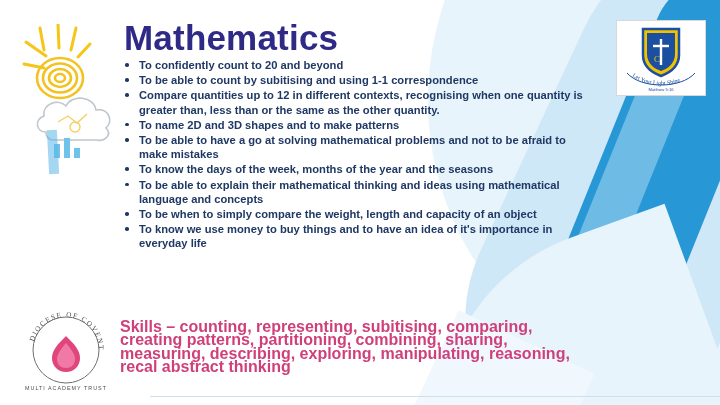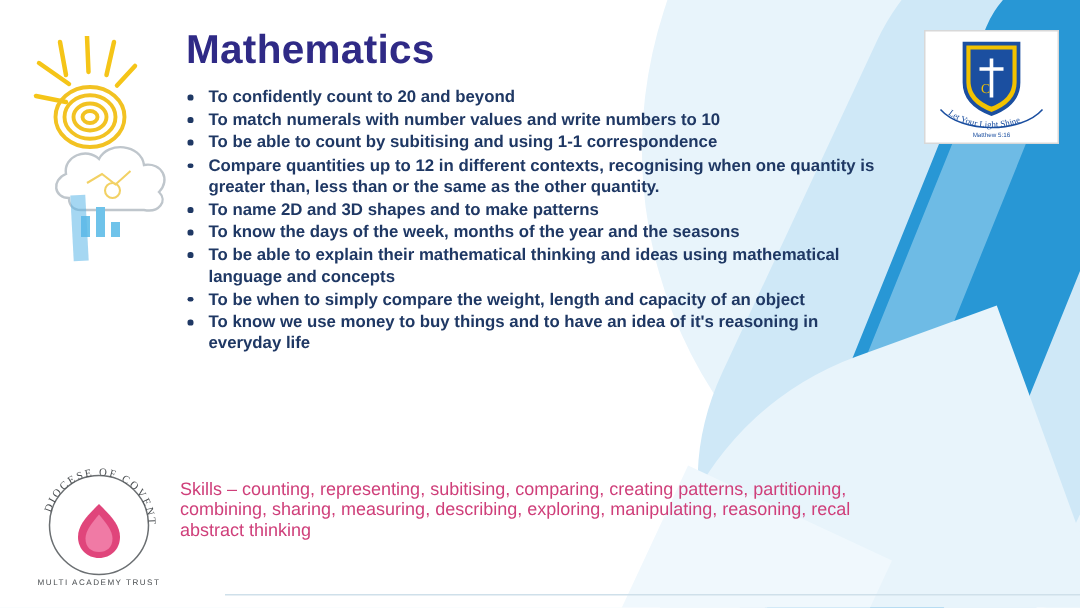--- a/index.html
+++ b/index.html
@@ -91,21 +91,21 @@
     right: 14px; top: 20px;
     width: 88px; height: 74px;
     background: #ffffff;
     border: 1px solid #d8d8d8;
   }
 
   
   .title {
     position: absolute;
     left: 124px; top: 18px;
-    font-size: 27px;
+    font-size: 35px;
     font-weight: bold;
     color: #2f2a86;
     letter-spacing: .2px;
   }
   .bullets {
     position: absolute;
     left: 120px; top: 58px;
     width: 470px;
   }
   .bullet {
@@ -122,24 +122,24 @@
     position: absolute;
     left: 5px; top: 5px;
     width: 3.5px; height: 3.5px;
     background: #1f3864;
     border-radius: 50%;
   }
   .skills {
     position: absolute;
     left: 120px; top: 320px;
     width: 470px;
-    font-size: 12px;
+    font-size: 16px;
     line-height: 13.4px;
     color: #cf3f7a;
-    font-weight: normal;
+    font-weight: bold;
   }
 </style>
 </head>
 <body>
 
 <div id="slide">
 
   <div class="bg-layer">
     <div class="swoosh sw1"></div>
     <div class="swoosh sw2"></div>
@@ -207,24 +207,24 @@
         <textPath href="#crestarc" startOffset="6%">Let Your Light Shine</textPath>
       </text>
       <text x="44" y="70" font-size="4.2" fill="#1b4fa0" text-anchor="middle">Matthew 5:16</text>
     </svg>
   </div>
 
   <div class="title">Mathematics</div>
 
   <div class="bullets">
     <div class="bullet">To confidently count to 20 and beyond</div>
-    <div class="bullet">To match numerals with number values and write numbers to 10</div>
     <div class="bullet">To be able to count by subitising and using 1-1 correspondence</div>
     <div class="bullet">Compare quantities up to 12 in different contexts, recognising when one quantity is greater than, less than or the same as the other quantity.</div>
     <div class="bullet">To name 2D and 3D shapes and to make patterns</div>
+    <div class="bullet">To be able to have a go at solving mathematical problems and not to be afraid to make mistakes</div>
     <div class="bullet">To know the days of the week, months of the year and the seasons</div>
     <div class="bullet">To be able to explain their mathematical thinking and ideas using mathematical language and concepts</div>
     <div class="bullet">To be when to simply compare the weight, length and capacity of an object</div>
-    <div class="bullet">To know we use money to buy things and to have an idea of it's reasoning in everyday life</div>
+    <div class="bullet">To know we use money to buy things and to have an idea of it's importance in everyday life</div>
   </div>
 
   <div class="skills">Skills – counting, representing, subitising, comparing, creating patterns, partitioning, combining, sharing, measuring, describing, exploring, manipulating, reasoning, recal abstract thinking</div>
 </div>
 
 </body></html>

